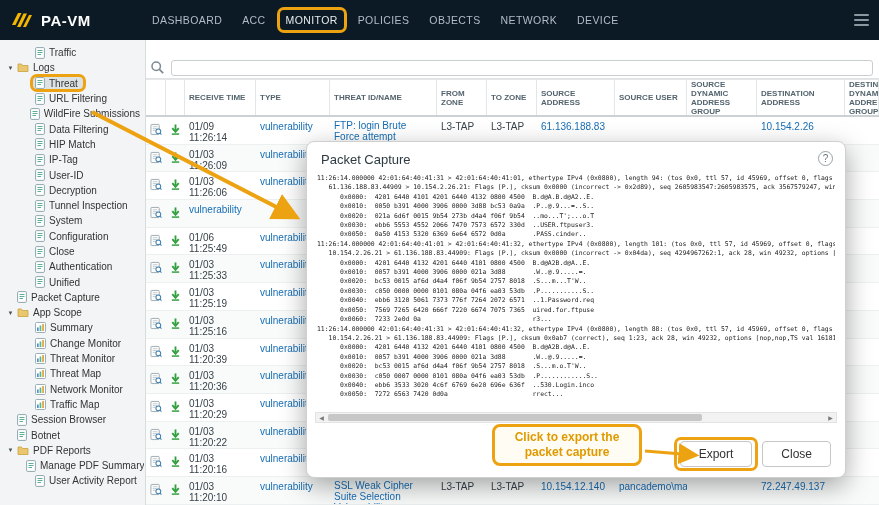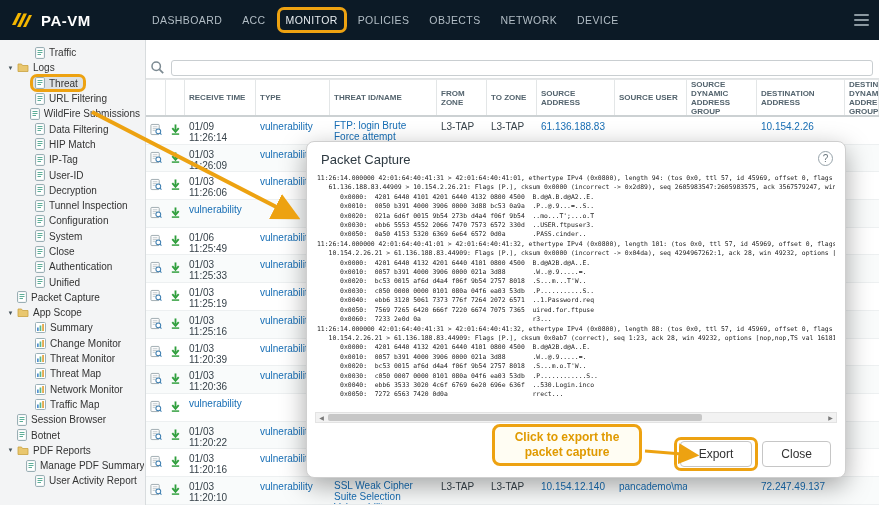--- a/index.html
+++ b/index.html
@@ -239,33 +239,33 @@
         </div>
         <div class="tree-item lvl1">
           <span class="caret"></span>
           <span class="tree-inner">
             <span class="tree-icon">
               <svg width="10" height="12" viewBox="0 0 10 12">
                 <rect x="0.6" y="0.6" width="8.8" height="10.8" rx="1" fill="#fff" stroke="#8fa6ad"></rect>
                 <path d="M2.5 3.5h5M2.5 5.5h5M2.5 7.5h3.5" stroke="#49a58b" stroke-width="0.9" fill="none"></path>
               </svg>
             </span>
+            <span class="tree-label">System</span>
+          </span>
+        </div>
+        <div class="tree-item lvl1">
+          <span class="caret"></span>
+          <span class="tree-inner">
+            <span class="tree-icon">
+              <svg width="10" height="12" viewBox="0 0 10 12">
+                <rect x="0.6" y="0.6" width="8.8" height="10.8" rx="1" fill="#fff" stroke="#8fa6ad"></rect>
+                <path d="M2.5 3.5h5M2.5 5.5h5M2.5 7.5h3.5" stroke="#49a58b" stroke-width="0.9" fill="none"></path>
+              </svg>
+            </span>
             <span class="tree-label">Configuration</span>
-          </span>
-        </div>
-        <div class="tree-item lvl1">
-          <span class="caret"></span>
-          <span class="tree-inner">
-            <span class="tree-icon">
-              <svg width="10" height="12" viewBox="0 0 10 12">
-                <rect x="0.6" y="0.6" width="8.8" height="10.8" rx="1" fill="#fff" stroke="#8fa6ad"></rect>
-                <path d="M2.5 3.5h5M2.5 5.5h5M2.5 7.5h3.5" stroke="#49a58b" stroke-width="0.9" fill="none"></path>
-              </svg>
-            </span>
-            <span class="tree-label">System</span>
           </span>
         </div>
         <div class="tree-item lvl1">
           <span class="caret"></span>
           <span class="tree-inner">
             <span class="tree-icon">
               <svg width="10" height="12" viewBox="0 0 10 12">
                 <rect x="0.6" y="0.6" width="8.8" height="10.8" rx="1" fill="#fff" stroke="#8fa6ad"></rect>
                 <path d="M2.5 3.5h5M2.5 5.5h5M2.5 7.5h3.5" stroke="#49a58b" stroke-width="0.9" fill="none"></path>
               </svg>
@@ -792,20 +792,21 @@
               <path d="M10.8 10.4 L12.4 12" stroke="#3e7fb1" stroke-width="1.2"></path>
             </svg>
           </div>
           <div class="td c-icon" style="width: 19px;">
             <svg width="12" height="13" viewBox="0 0 12 13">
               <path d="M6 1 V7.5" stroke="#2f9e3c" stroke-width="2" fill="none"></path>
               <path d="M2.5 5 L6 9 L9.5 5" fill="none" stroke="#2f9e3c" stroke-width="2"></path>
               <path d="M2 11.5 H10" stroke="#2f9e3c" stroke-width="1.6"></path>
             </svg>
           </div>
+          <div class="td c-time" style="width: 71px;">01/03 11:20:29</div>
           <div class="td c-link" style="width: 74px;">vulnerability</div>
           <div class="td c-link c-wrap" style="width: 107px;"></div>
           <div class="td c-plain" style="width: 50px;"></div>
           <div class="td c-plain" style="width: 50px;"></div>
           <div class="td c-link" style="width: 78px;"></div>
           <div class="td c-link" style="width: 72px;"></div>
           <div class="td c-plain" style="width: 70px;"></div>
           <div class="td c-link" style="width: 88px;"></div>
           <div class="td c-plain" style="width: 34px;"></div>
         </div>

